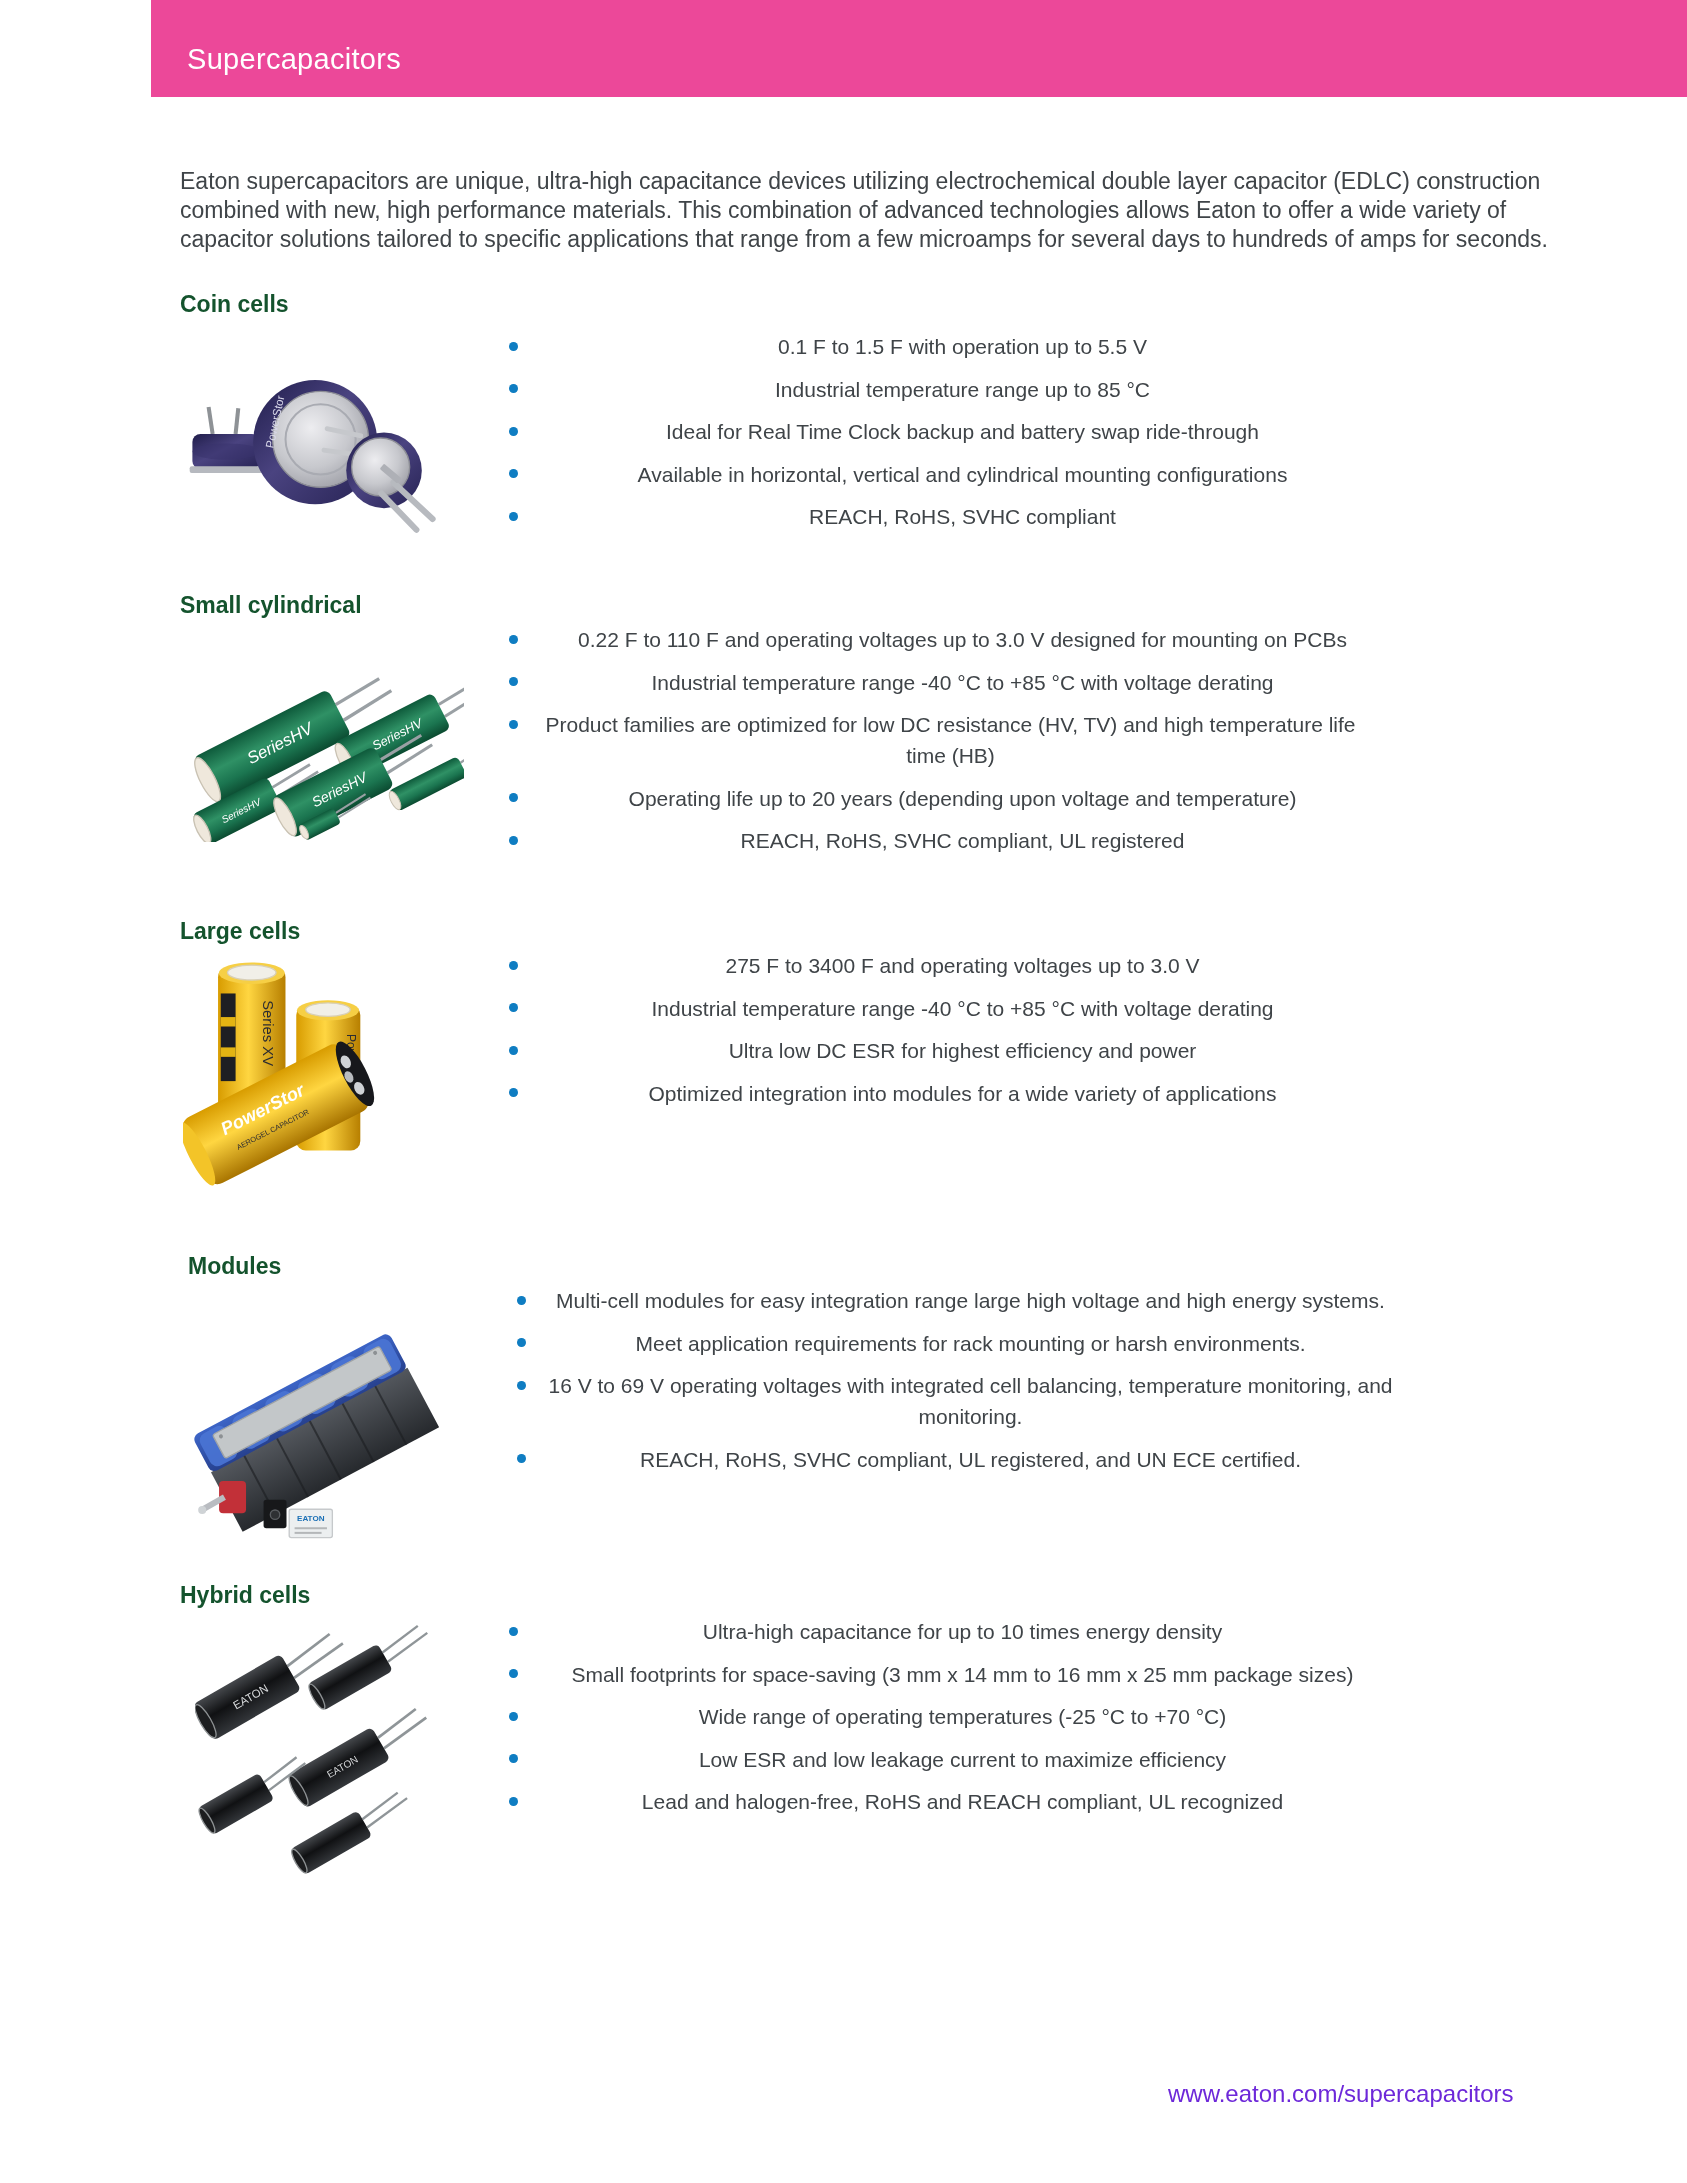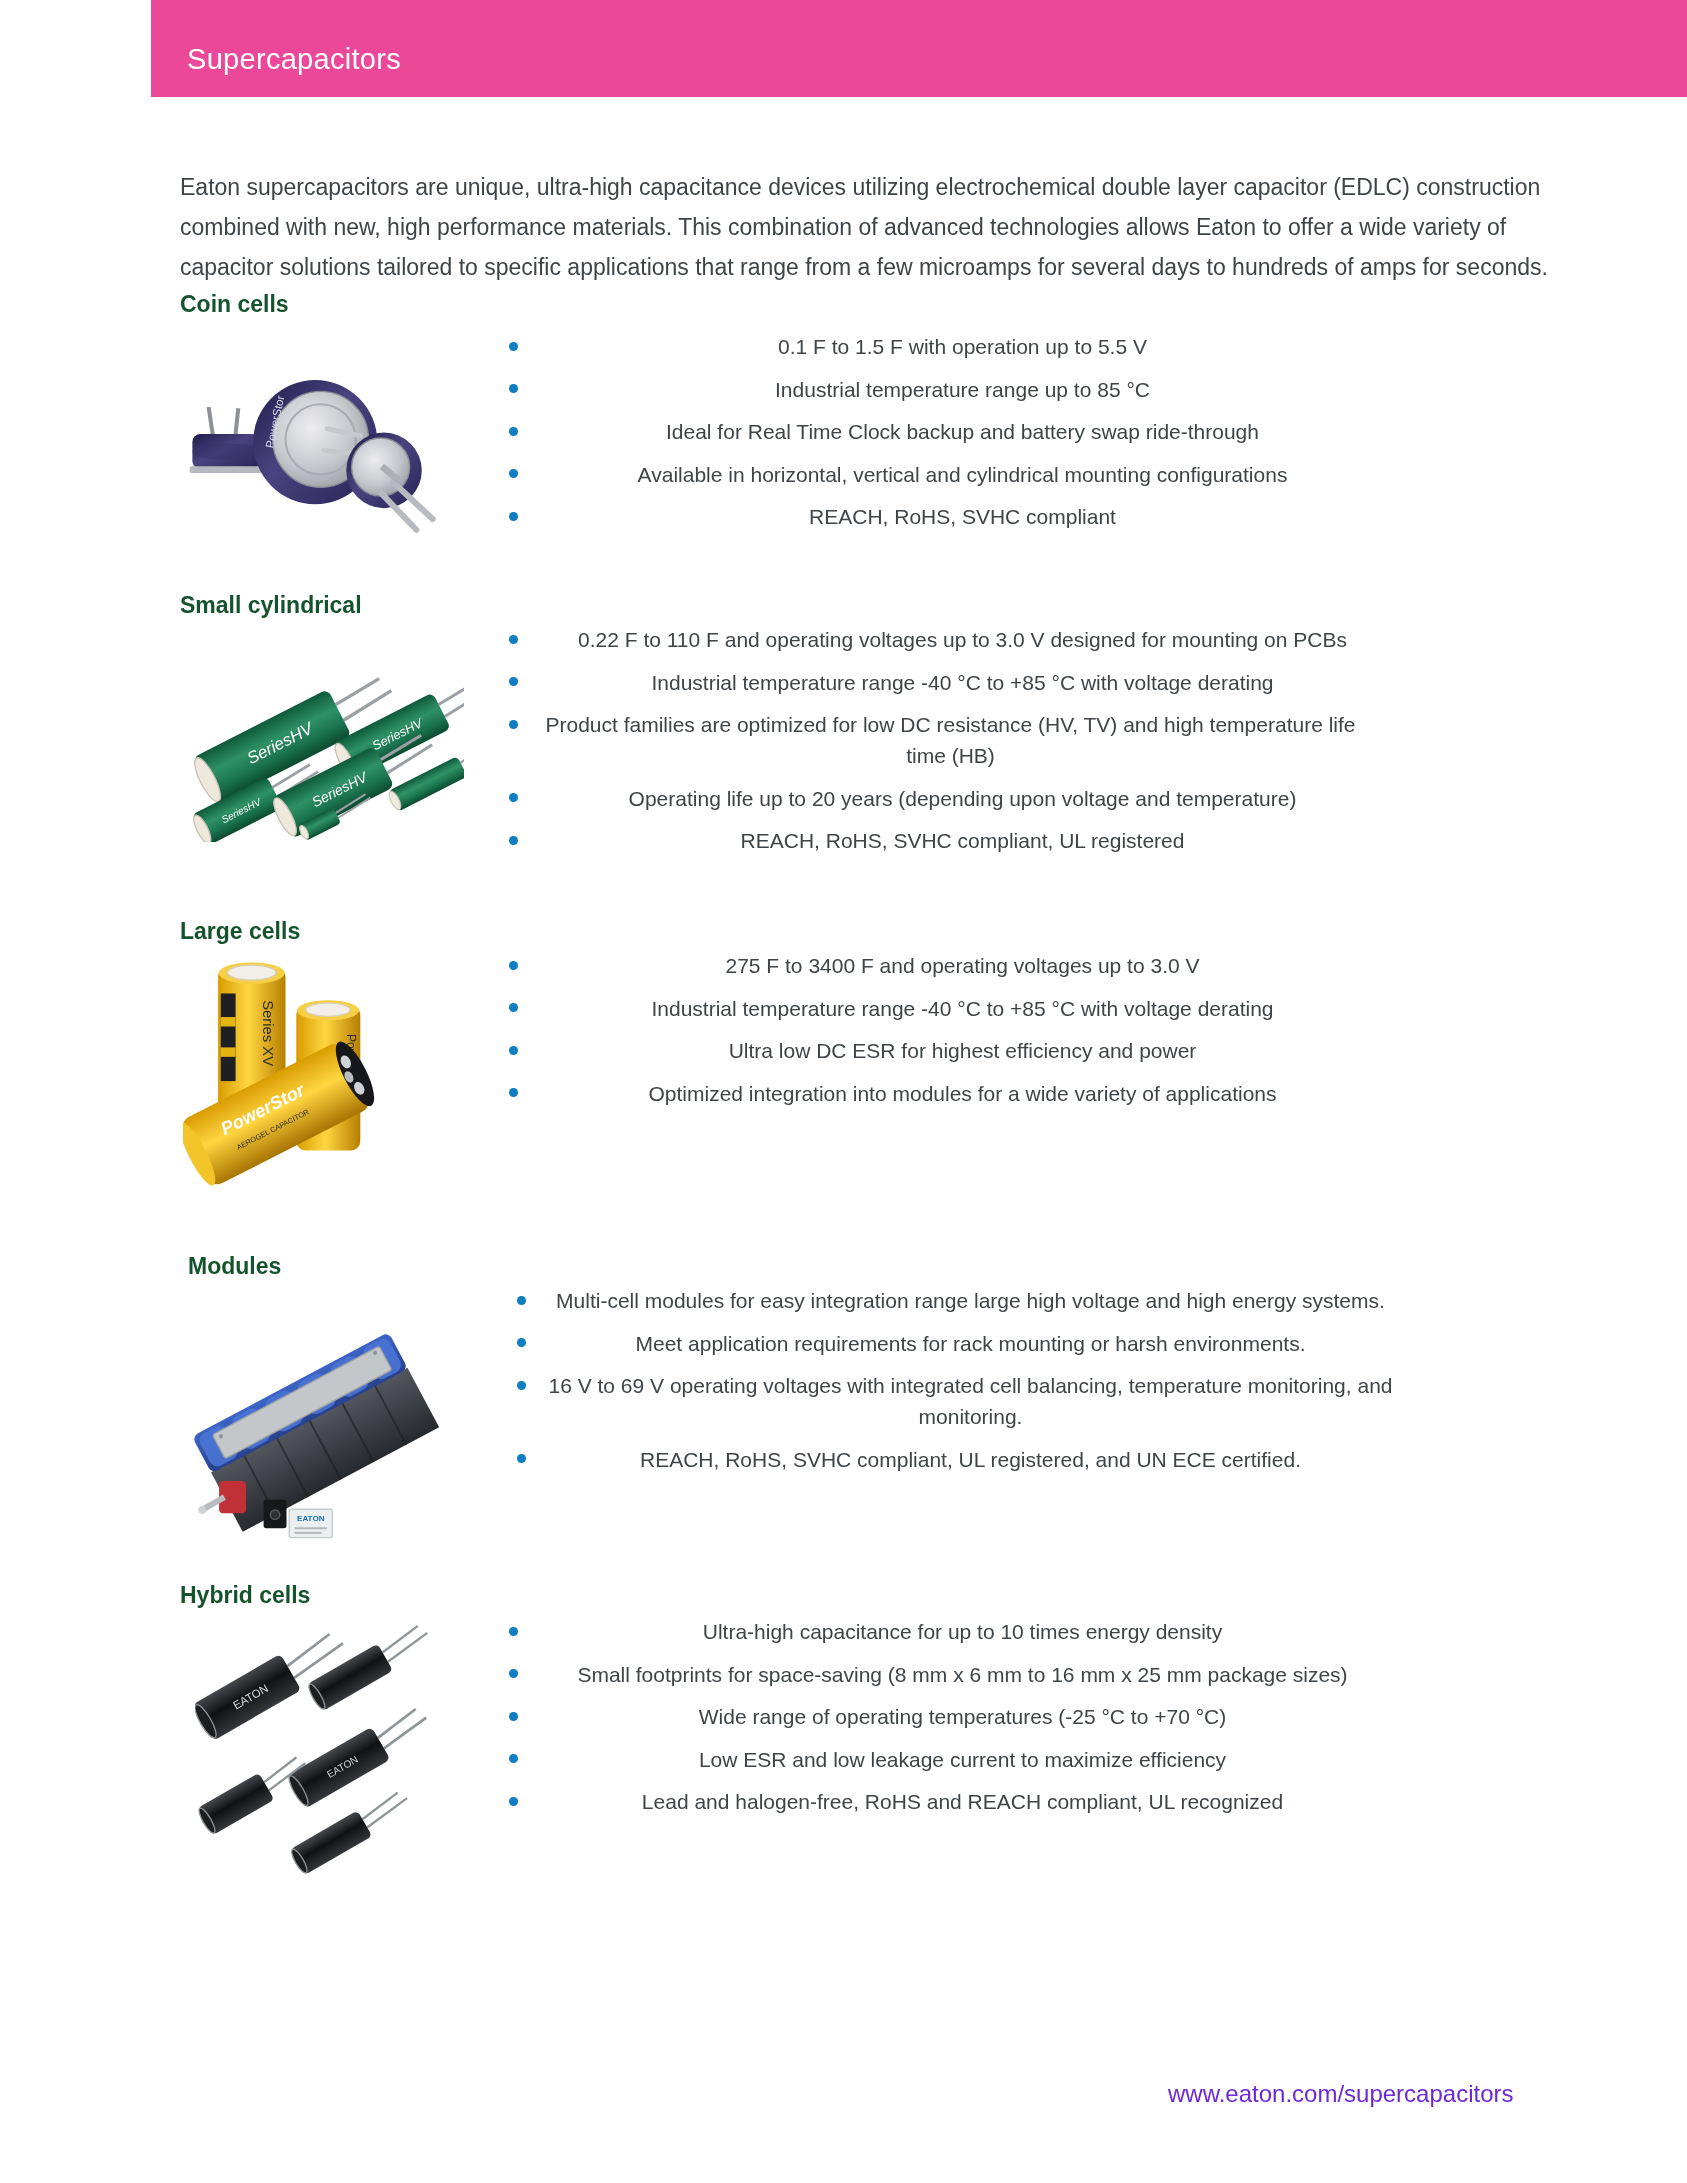--- a/index.html
+++ b/index.html
@@ -2,21 +2,21 @@
 <html style="font-size:10.8px"><head>
 <meta charset="utf-8">
 <style>
   html,body{margin:0;padding:0;background:#ffffff;}
   .page{position:relative;width:1687px;height:2183px;background:#ffffff;
         font-family:"Liberation Sans",sans-serif;color:#3f4448;overflow:hidden;}
   .topbar{position:absolute;left:151px;top:0;width:1537px;height:97px;background:#ec4899;}
   .topbar .title{position:absolute;left:36px;top:45px;font-size:29px;line-height:29px;
         color:#ffffff;letter-spacing:0.3px;font-weight:400;}
   .intro{position:absolute;left:180px;top:144px;width:1417px;font-size:23px;
-        line-height:40px;color:#3f4448;}
+        line-height:29px;color:#3f4448;}
   .section{position:absolute;left:180px;width:1424px;}
   #s1{top:291px;height:301px;}
   #s2{top:592px;height:326px;}
   #s3{top:918px;height:335px;}
   #s4{top:1253px;height:329px;margin-left:8px;}
   #s5{top:1582px;height:337px;}
   .section h2{margin:0;font-size:23px;line-height:27px;font-weight:bold;color:#14532d;}
   .photo{position:absolute;}
   #s1 .photo{left:6.7px;top:78px;}
   #s2 .photo{left:0.7px;top:24px;}
@@ -321,21 +321,21 @@
         <g transform="translate(152,362) rotate(-30)">
           <line x1="115" y1="-7" x2="180" y2="-15" stroke="#8f9598" stroke-width="3.5"></line>
           <line x1="115" y1="7" x2="188" y2="-1" stroke="#8f9598" stroke-width="3.5"></line>
           <rect x="0" y="-22" width="115" height="44" rx="7" fill="url(#blk)"></rect>
           <ellipse cx="3" cy="0" rx="6" ry="20" fill="#1c1d1f" stroke="#8e9294" stroke-width="2"></ellipse>
         </g>
       </svg>
     </div>
     <ul class="bullets">
       <li><span class="dot"></span><span>Ultra-high capacitance for up to 10 times energy density</span></li>
-      <li><span class="dot"></span><span>Small footprints for space-saving (8 mm x 6 mm to 16 mm x 25 mm package sizes)</span></li>
+      <li><span class="dot"></span><span>Small footprints for space-saving (3 mm x 14 mm to 16 mm x 25 mm package sizes)</span></li>
       <li><span class="dot"></span><span>Wide range of operating temperatures (-25 °C to +70 °C)</span></li>
       <li><span class="dot"></span><span>Low ESR and low leakage current to maximize efficiency</span></li>
       <li><span class="dot"></span><span>Lead and halogen-free, RoHS and REACH compliant, UL recognized</span></li>
     </ul>
   </div>
 
   <a class="footer-link" href="#">www.eaton.com/supercapacitors</a>
 
 </div>
 

